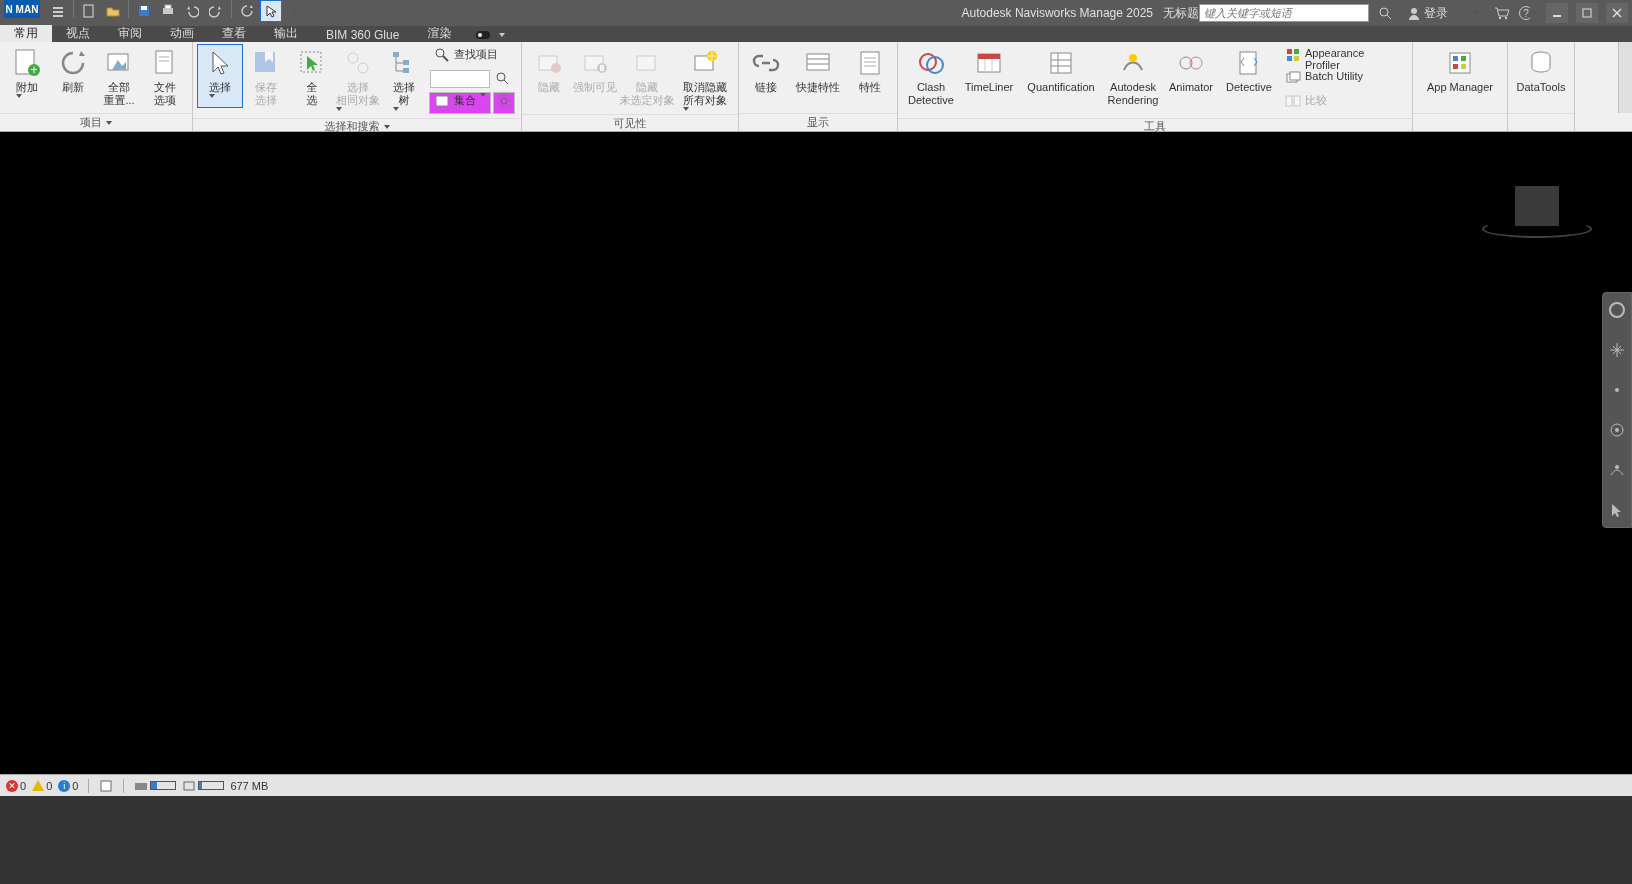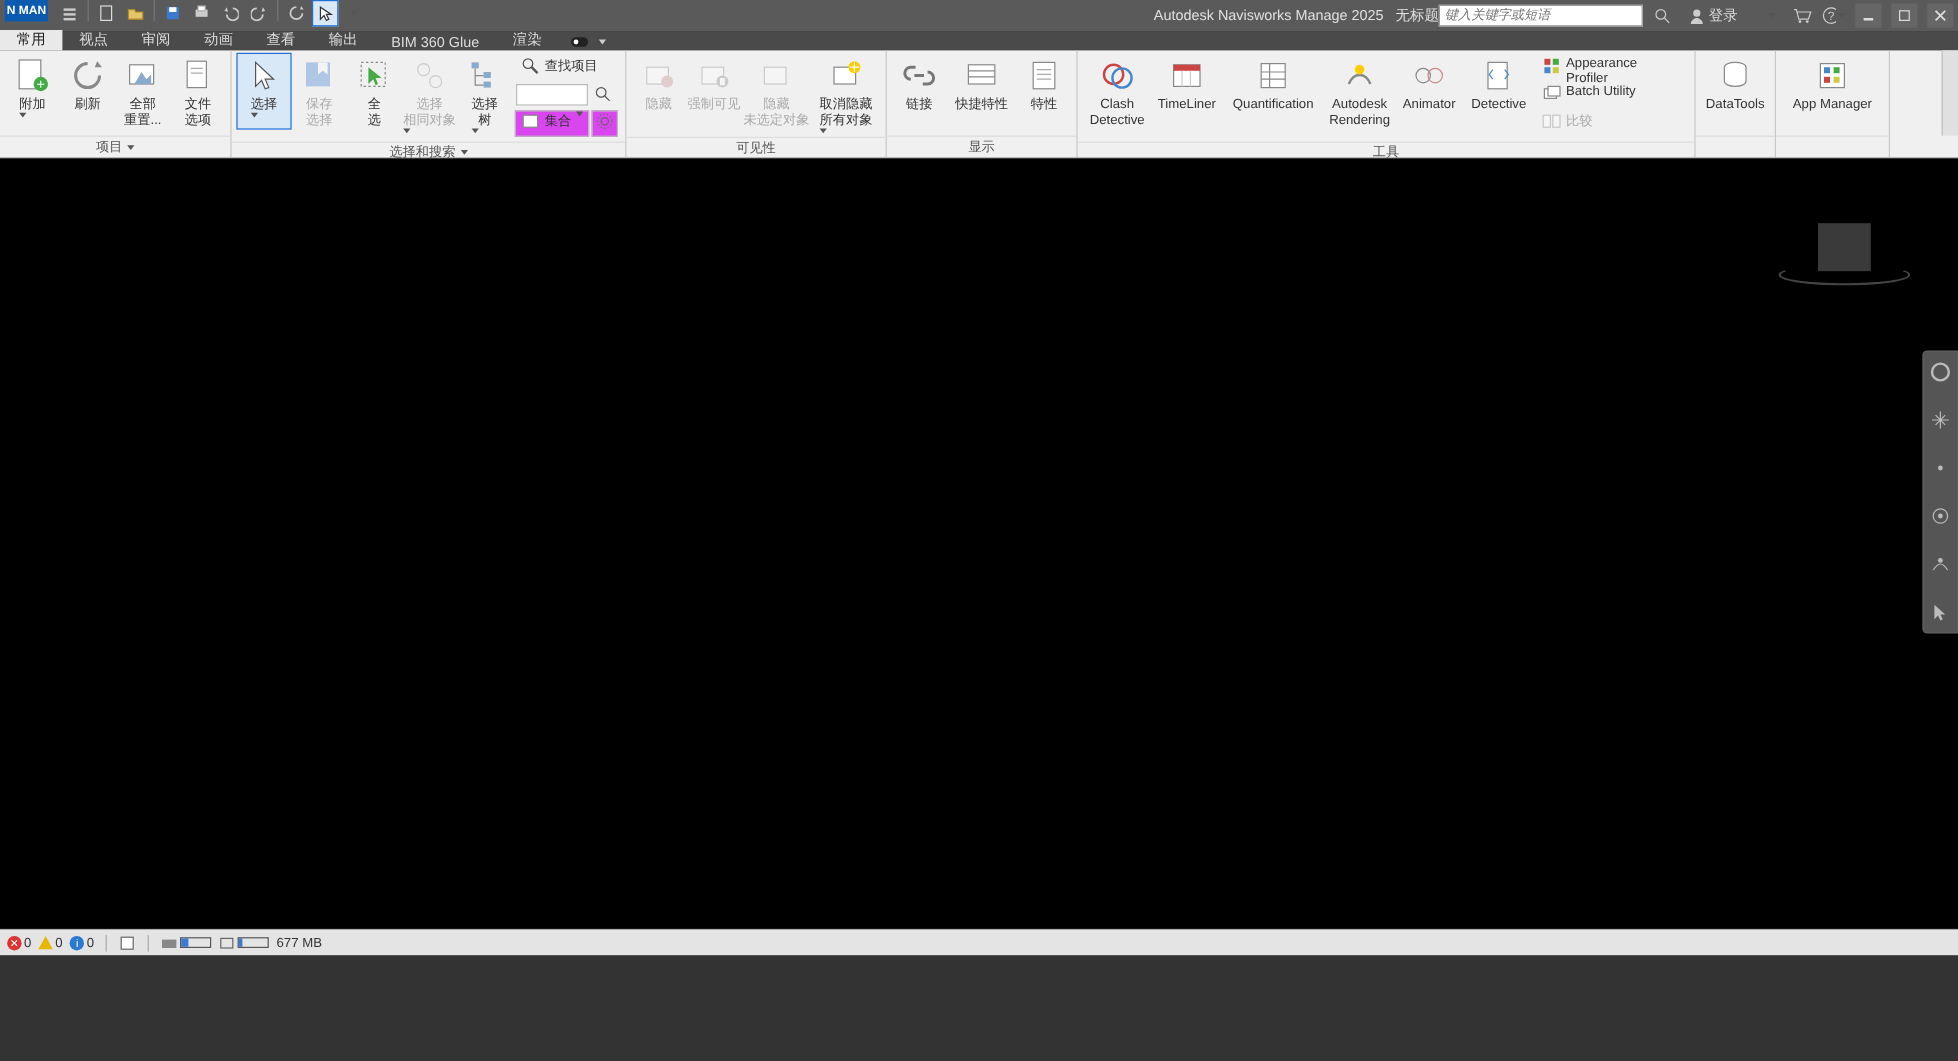--- a/index.html
+++ b/index.html
@@ -527,51 +527,51 @@
             </span>
           <span>比较</span>
         </div>
       </div>
     </div>
     <div class="panel-title">工具</div>
   </div>
 
   <div class="panel">
     <div class="panel-body">
-      <div class="big-btn wide">
-        <div class="ic">
-            <svg width="30" height="30">
-              <ellipse cx="15" cy="8" rx="9" ry="4" fill="#fff" stroke="#888"></ellipse>
-              <path d="M6 8v12c0 2 4 4 9 4s9-2 9-4V8" fill="#fff" stroke="#888"></path>
-            </svg>
-          </div>
-        <div class="lab">DataTools</div>
-      </div>
-    </div>
-    <div class="panel-title">&nbsp;</div>
-  </div>
-
-  <div class="panel">
-    <div class="panel-body">
       <div class="big-btn wider">
         <div class="ic">
             <svg width="30" height="30">
               <rect x="5" y="5" width="20" height="20" fill="#fff" stroke="#888"></rect>
               <rect x="8" y="8" width="5" height="5" fill="#48c"></rect>
               <rect x="16" y="8" width="5" height="5" fill="#4a4"></rect>
               <rect x="8" y="16" width="5" height="5" fill="#c44"></rect>
               <rect x="16" y="16" width="5" height="5" fill="#cc4"></rect>
             </svg>
           </div>
         <div class="lab">App Manager</div>
       </div>
     </div>
     <div class="panel-title">&nbsp;</div>
   </div>
 
+  <div class="panel">
+    <div class="panel-body">
+      <div class="big-btn wide">
+        <div class="ic">
+            <svg width="30" height="30">
+              <ellipse cx="15" cy="8" rx="9" ry="4" fill="#fff" stroke="#888"></ellipse>
+              <path d="M6 8v12c0 2 4 4 9 4s9-2 9-4V8" fill="#fff" stroke="#888"></path>
+            </svg>
+          </div>
+        <div class="lab">DataTools</div>
+      </div>
+    </div>
+    <div class="panel-title">&nbsp;</div>
+  </div>
+
   <div class="handle"></div>
 </div>
 
 <div class="canvas">
   <div class="viewcube">
     <div class="cube"></div>
     <div class="ring"></div>
   </div>
   <div class="navbar">
     <div class="nb">

